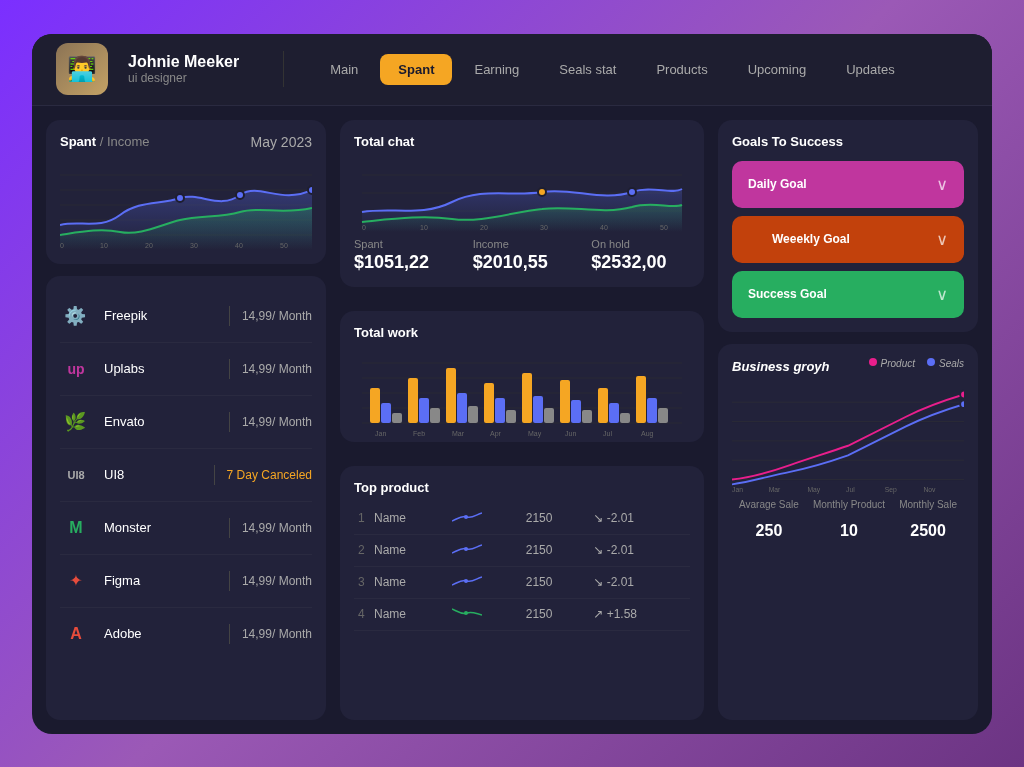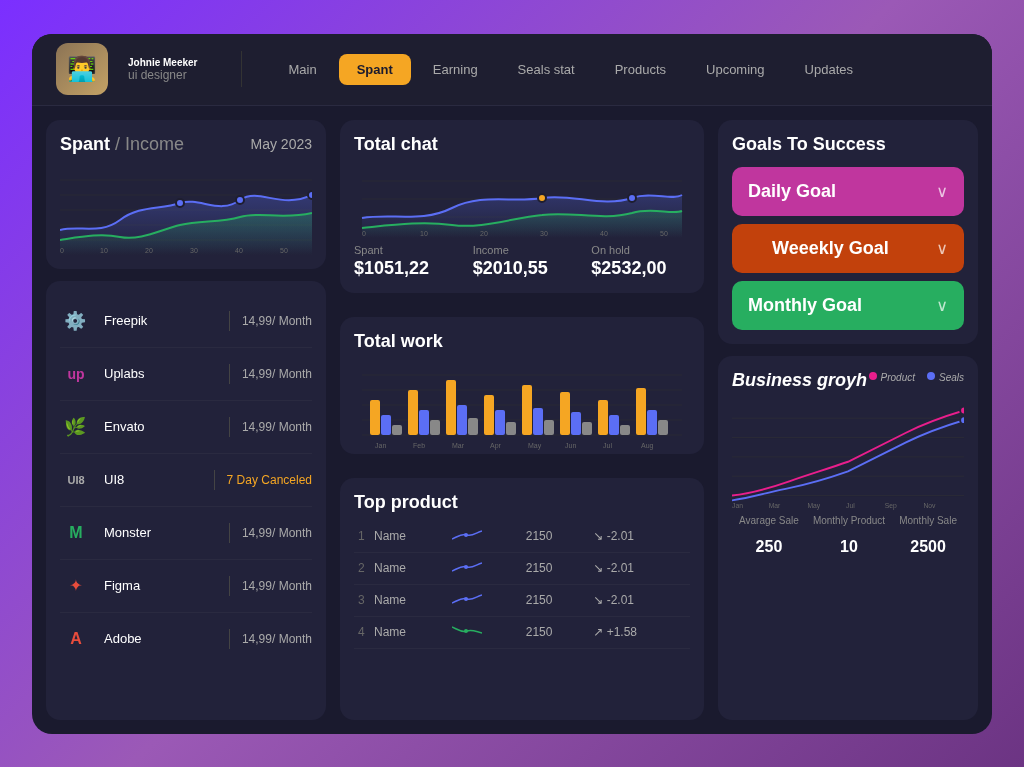--- a/index.html
+++ b/index.html
@@ -26,21 +26,21 @@
       border-bottom: 1px solid #2a2a40;
     }
     .avatar {
       width: 52px; height: 52px; border-radius: 12px;
       background: linear-gradient(135deg, #8b7355, #c4a265);
       overflow: hidden; flex-shrink: 0;
       display: flex; align-items: center; justify-content: center;
       font-size: 24px;
     }
     .user-info { margin-right: 16px; }
-    .user-name { color: #fff; font-size: 10px; font-weight: 700; }
+    .user-name { color: #fff; font-size: 16px; font-weight: 700; }
     .user-role { color: #888; font-size: 12px; }
     .divider-v { width: 1px; height: 36px; background: #333; margin: 0 8px; }
     .nav-tabs { display: flex; align-items: center; gap: 4px; flex: 1; }
     .nav-tab {
       padding: 8px 18px; border-radius: 8px;
       color: #aaa; font-size: 13px; font-weight: 500;
       cursor: pointer; border: none; background: transparent;
       white-space: nowrap;
     }
     .nav-tab.active {
@@ -53,21 +53,21 @@
       display: flex; flex: 1; gap: 14px; padding: 14px; overflow: hidden;
     }
     
     .left-panel { width: 280px; display: flex; flex-direction: column; gap: 12px; flex-shrink: 0; }
     .card {
       background: #22223a;
       border-radius: 14px;
       padding: 14px;
     }
     .card-header { display: flex; justify-content: space-between; align-items: center; margin-bottom: 10px; }
-    .card-title { color: #fff; font-size: 18px; font-weight: 600; }
+    .card-title { color: #fff; font-size: 13px; font-weight: 600; }
     .card-title span { color: #888; font-weight: 400; }
     .card-date { color: #aaa; font-size: 14px; }
     
     .spant-chart { width: 100%; height: 90px; position: relative; }
     .subscriptions { display: flex; flex-direction: column; gap: 0; }
     .sub-item {
       display: flex; align-items: center; padding: 10px 0;
       border-bottom: 1px solid #2a2a40;
     }
     .sub-item:last-child { border-bottom: none; }
@@ -99,21 +99,21 @@
     
     .right-panel { width: 260px; display: flex; flex-direction: column; gap: 12px; flex-shrink: 0; }
     .goal-item {
       padding: 14px 16px; border-radius: 10px; cursor: pointer;
       display: flex; align-items: center; justify-content: space-between;
       margin-bottom: 8px;
     }
     .goal-daily { background: #c0369e; }
     .goal-weekly { background: #c2410c; padding-left: 40px; }
     .goal-monthly { background: #27ae60; }
-    .goal-label { color: #fff; font-size: 18px; font-weight: 600; text-align: right; }
+    .goal-label { color: #fff; font-size: 12px; font-weight: 600; text-align: right; }
     .goal-arrow { color: rgba(255,255,255,0.7); font-size: 16px; }
     .goals-card { display: flex; flex-direction: column; }
     
     .business-chart { height: 110px; position: relative; }
     .business-stats { display: flex; justify-content: space-around; margin-top: 8px; }
     .biz-stat { text-align: center; }
     .biz-stat-label { color: #888; font-size: 10px; margin-bottom: 2px; }
     .biz-stat-value { color: #fff; font-size: 16px; font-weight: 700; margin-top: 12px; }
     .legend { display: flex; gap: 12px; margin-bottom: 6px; }
     .legend-item { display: flex; align-items: flex-start; gap: 4px; font-size: 10px; color: #aaa; }
@@ -408,21 +408,21 @@
         <div class="card-title" style="margin-bottom:12px;">Goals To Success</div>
         <div class="goal-item goal-daily">
           <span class="goal-label">Daily Goal</span>
           <span class="goal-arrow">∨</span>
         </div>
         <div class="goal-item goal-weekly">
           <span class="goal-label">Weeekly Goal</span>
           <span class="goal-arrow">∨</span>
         </div>
         <div class="goal-item goal-monthly" style="margin-bottom:0;">
-          <span class="goal-label">Monthly Goal</span>
+          <span class="goal-label">Success Goal</span>
           <span class="goal-arrow">∨</span>
         </div>
       </div>
 
       <div class="card" style="flex:1;">
         <div style="display:flex; justify-content:space-between; align-items:center; margin-bottom:6px;font-style:italic;">
           <div class="card-title">Business groyh</div>
           <div class="legend">
             <div class="legend-item">
               <div class="legend-dot" style="background:#e91e8c;"></div>

